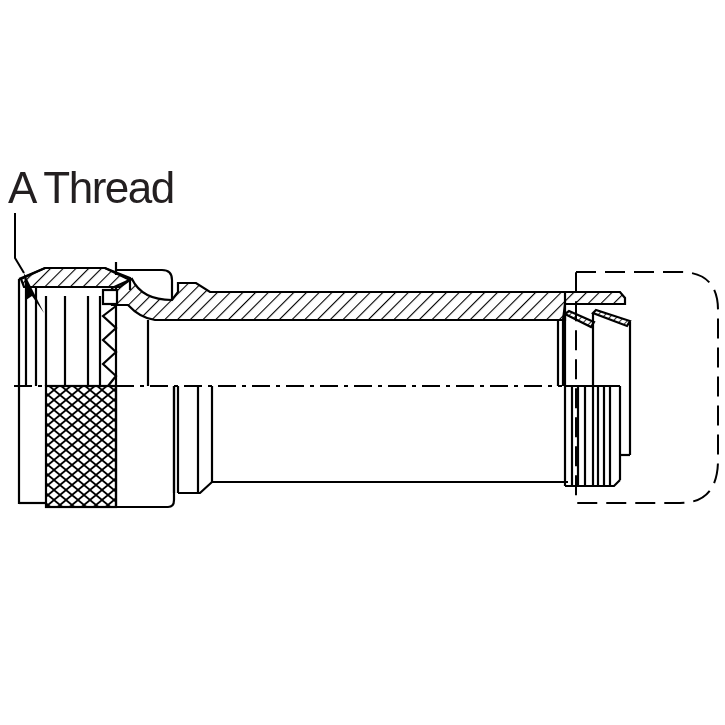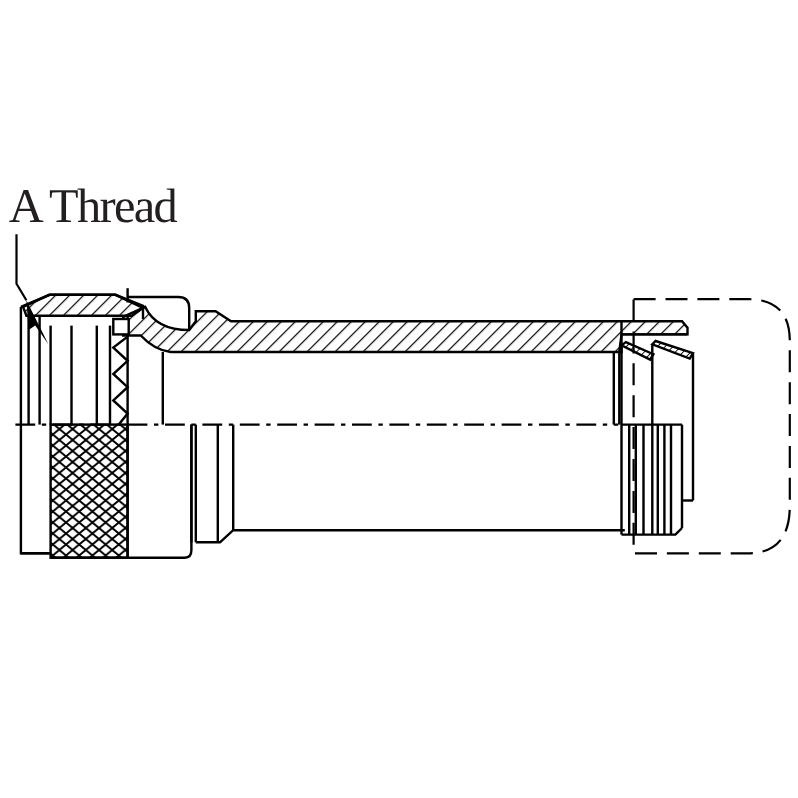--- a/index.html
+++ b/index.html
@@ -1,20 +1,20 @@
 <!DOCTYPE html>
 <html><head>
   <meta charset="utf-8">
   <style>
     html, body { margin: 0; padding: 0; background: #ffffff; }
     body { width: 725px; height: 725px; position: relative; overflow: hidden; }
     .label {
       position: absolute;
       left: 8px; top: 166px;
-      font-family: Liberation Serif, serif;
+      font-family: Liberation Sans, sans-serif;
       font-size: 44px;
       color: #231f20;
       letter-spacing: -1.5px;
       line-height: 1;
     }
     svg { position: absolute; left: 0; top: 0; }
   </style>
 </head>
 <body>
 

